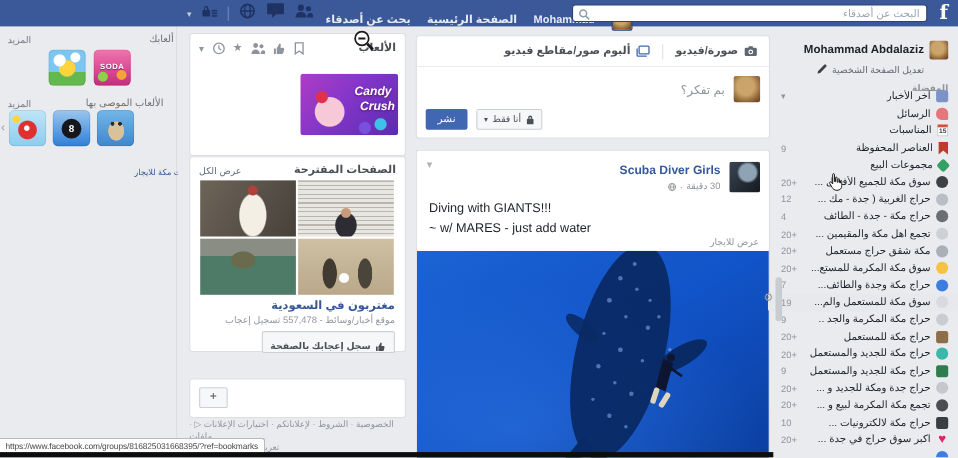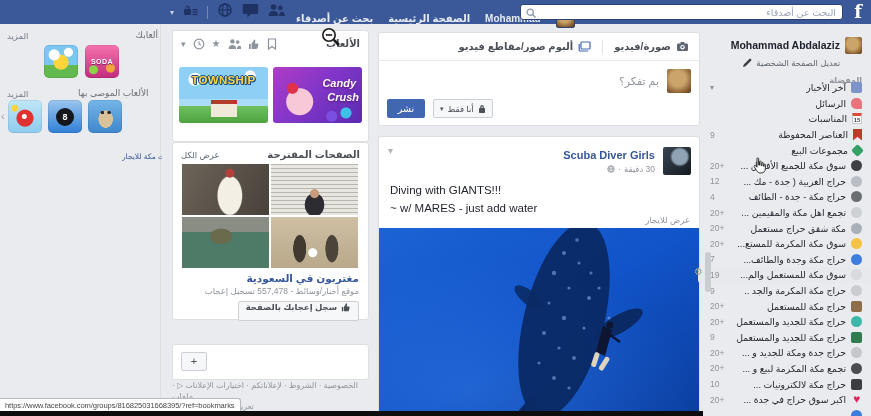--- a/index.html
+++ b/index.html
@@ -82,21 +82,21 @@
       repeating-linear-gradient(180deg,#b9b6ae 0 1px,rgba(0,0,0,0) 1px 4px),
       #e8e6e0 !important;background-size:auto,auto,80% 45%,auto;background-repeat:no-repeat}
   .cg3{background:
       radial-gradient(ellipse 17px 12px at 45% 38%,#6a6b4c 0 62%,rgba(0,0,0,0) 68%),
       linear-gradient(180deg,#8a8d84 0 30%,#4e7a68 30% 100%) !important}
   .cg4{background:
       radial-gradient(circle at 48% 70%,#fff 0 4px,rgba(0,0,0,0) 5px),
       radial-gradient(ellipse 10px 21px at 33% 62%,#403a30 0 62%,rgba(0,0,0,0) 68%),
       radial-gradient(ellipse 10px 21px at 70% 62%,#4a443a 0 62%,rgba(0,0,0,0) 68%),
       linear-gradient(#cfc0a4,#b9a88a) !important}
-  .like-btn{position:absolute;height:18px;display:flex;align-items:flex-start;gap:4px;direction:rtl;
+  .like-btn{position:absolute;height:18px;display:flex;align-items:flex-end;gap:4px;direction:rtl;
       background:#f6f7f9;border:1px solid #ced0d4;border-radius:2px;padding:0 7px;cursor:pointer;
       font-size:8.5px;font-weight:bold;color:#4b4f56}
   .plus-btn{position:absolute;left:8px;top:7px;width:24px;height:17px;background:#f6f7f9;border:1px solid #ccd0d5;
       border-radius:2px;color:#4b4f56;font-size:11px;line-height:16px;text-align:center;cursor:pointer}
   .langs{position:absolute;right:8px;top:4px;width:158px;direction:rtl;text-align:right;font-size:9px;line-height:12px}
   .langs .cur{color:#90949c}
   .langs a{color:#365899;cursor:pointer;text-decoration:none}
   .footer-links{position:absolute;left:172px;top:381px;width:197px;direction:rtl;text-align:left;
       font-size:8px;color:#90949c;line-height:10.5px;cursor:pointer}
   .statusbar{position:absolute;left:0;top:398px;height:14px;background:#fff;border:1px solid #b7b9bd;border-left:none;
@@ -235,24 +235,20 @@
           <path d="M8.9 11c.1-2 1-3.3 2.4-3.3 1.5 0 2.1 1.3 2.3 3.3z"></path>
         </g>
       </svg>
     <svg width="12" height="12" viewBox="0 0 12 12">
         <path fill="#8d949e" d="M1 6h1.8v5H1zM3.6 11h4.6c.7 0 1.3-.5 1.4-1.2l.7-2.9c.2-.8-.4-1.5-1.2-1.5H6.9l.4-2.2C7.4 2.3 6.8 1.6 6 1.6L4.9 3.8 3.6 5.6z"></path>
       </svg>
     <svg width="10" height="12" viewBox="0 0 10 12">
         <path d="M1.5 1h7v10L5 8.4 1.5 11z" fill="none" stroke="#8d949e" stroke-width="1.2"></path>
       </svg>
   </div>
-  <div class="banner township-banner" style="left:6px;top:36px;width:89px;height:56px">
-    <span class="t-text">TOWNSHIP</span>
-    <span class="t-building"></span>
-  </div>
   <div class="banner candy-banner" style="left:100px;top:36px;width:89px;height:56px">
     <i style="top:10px">Candy</i>
     <i style="top:24px;right:3px">Crush</i>
   </div>
 </div>
 
 <div class="card" style="left:172px;top:142px;width:197px;height:178px">
   <span class="abs card-title" style="right:8px;top:6px">الصفحات المقترحة</span>
   <span class="abs link-sm" style="left:8px;top:7px">عرض الكل</span>
   <div class="collage" style="left:9px;top:21px">

